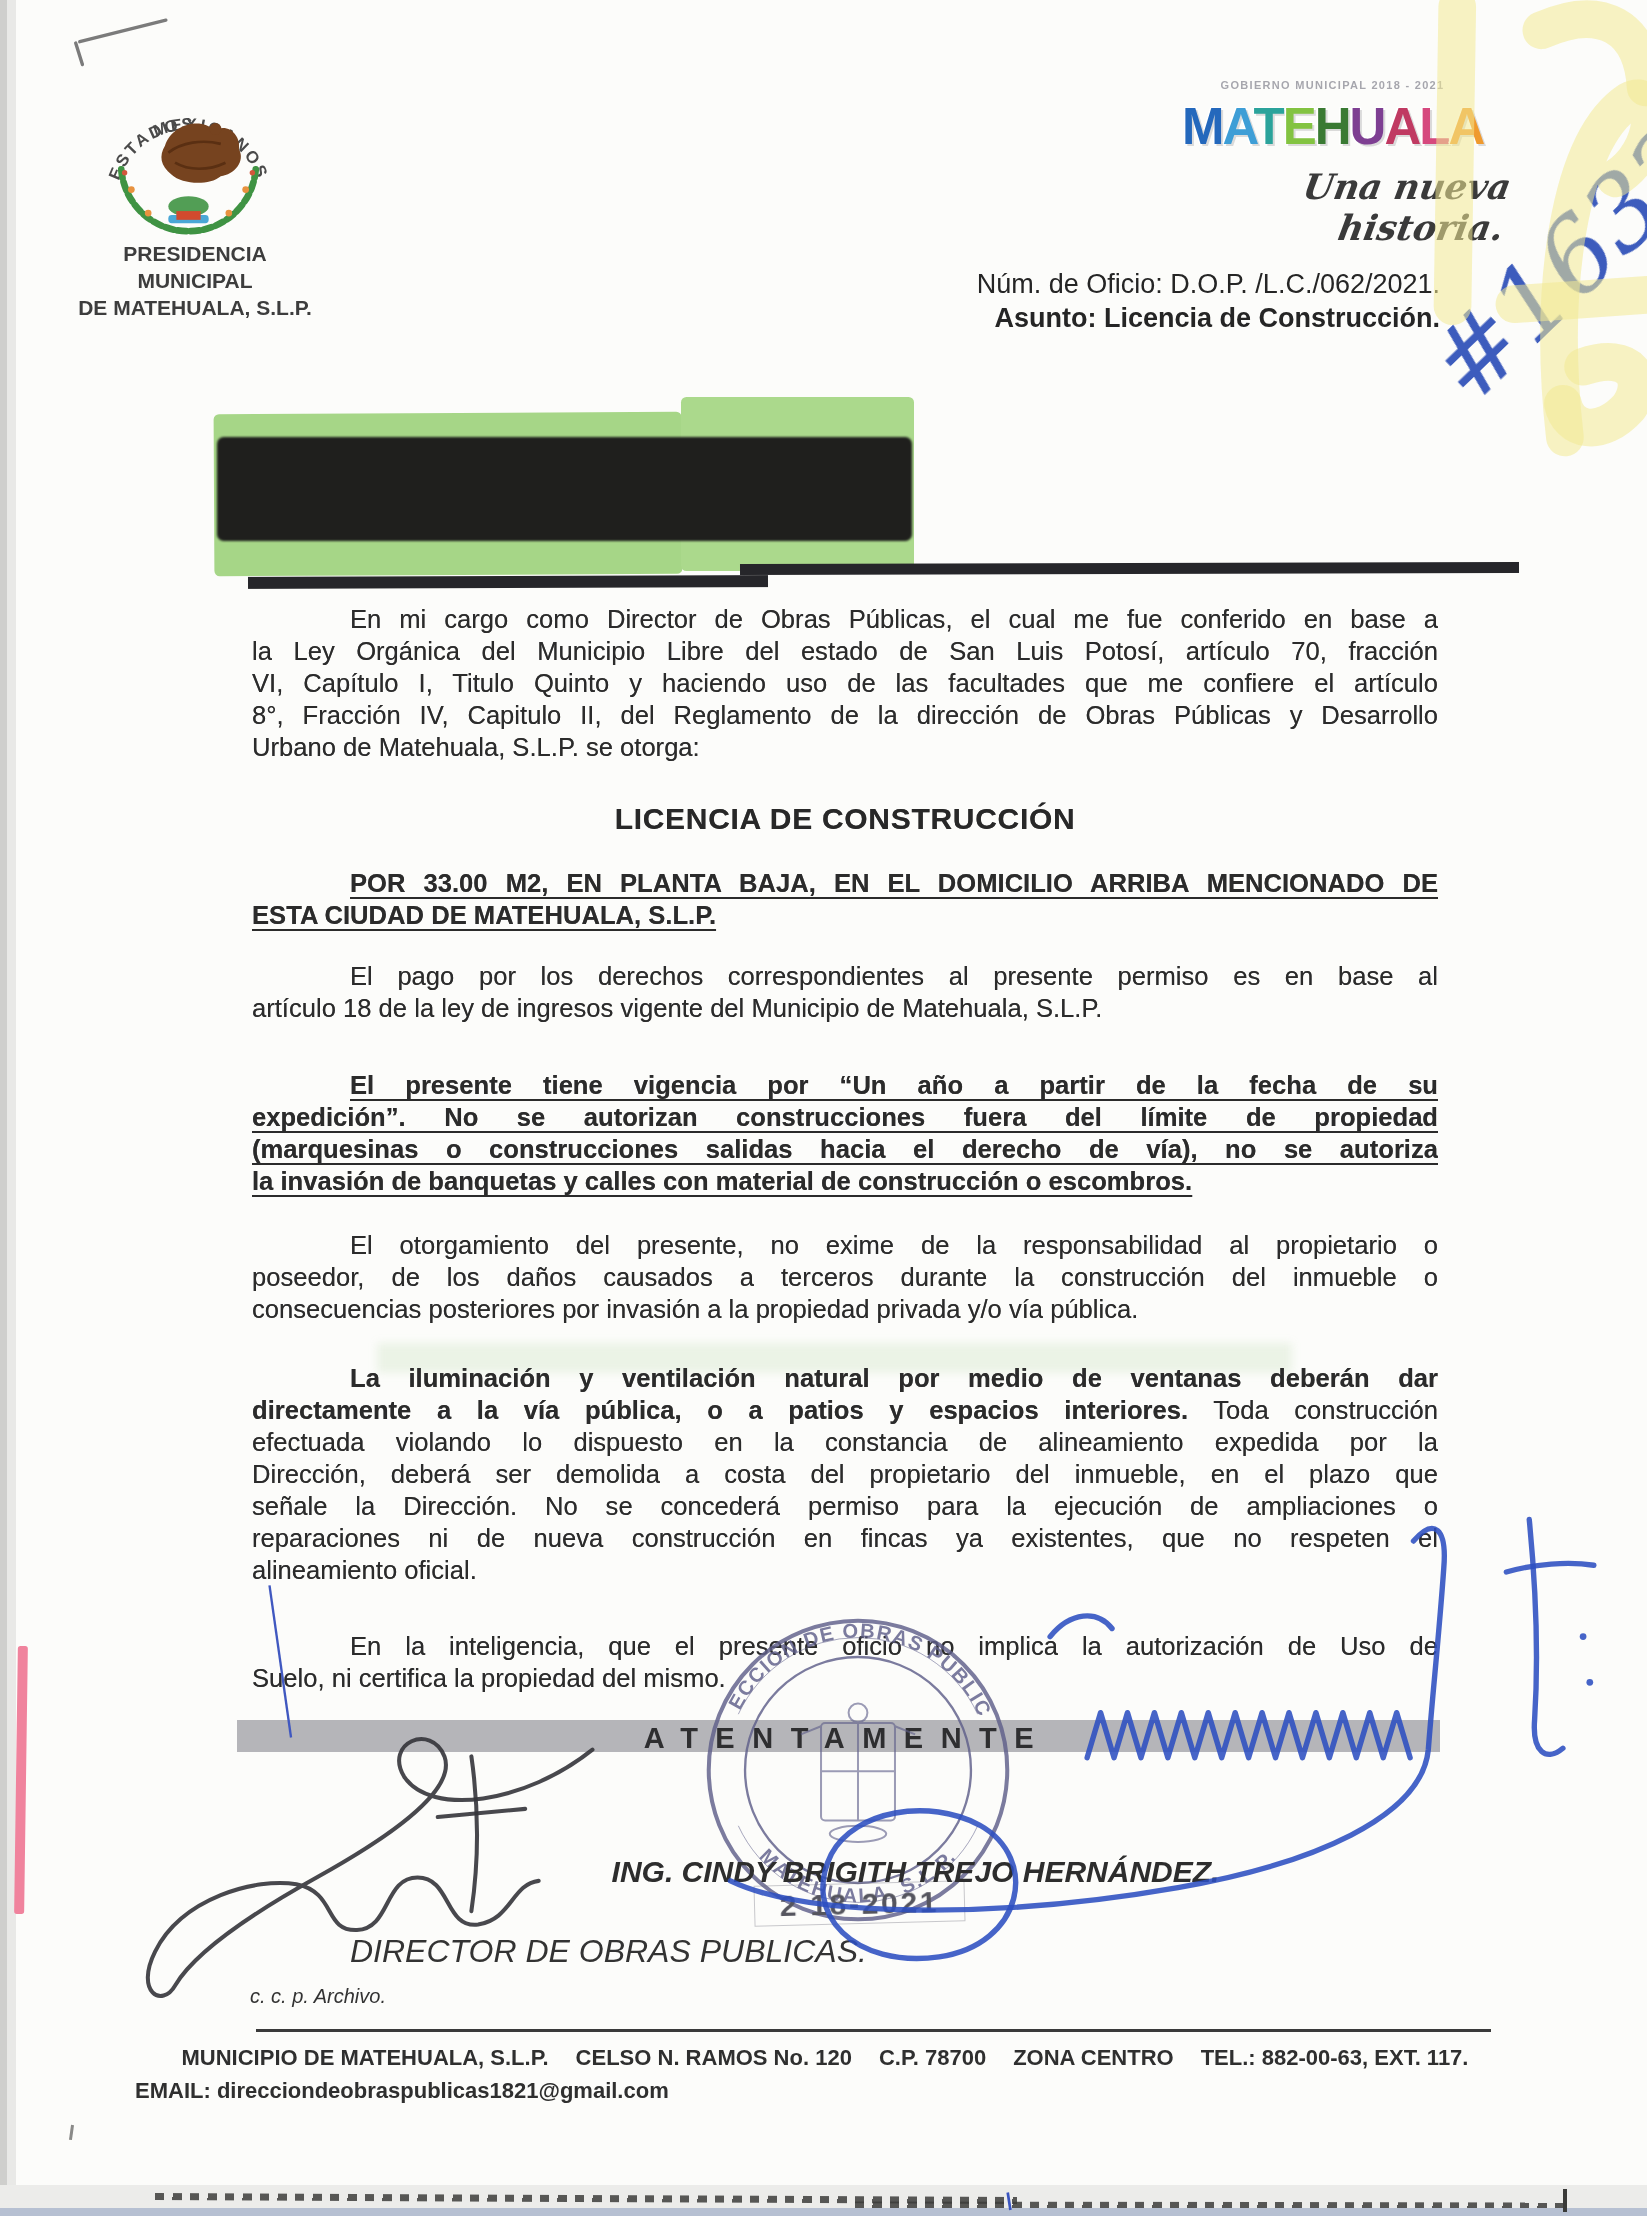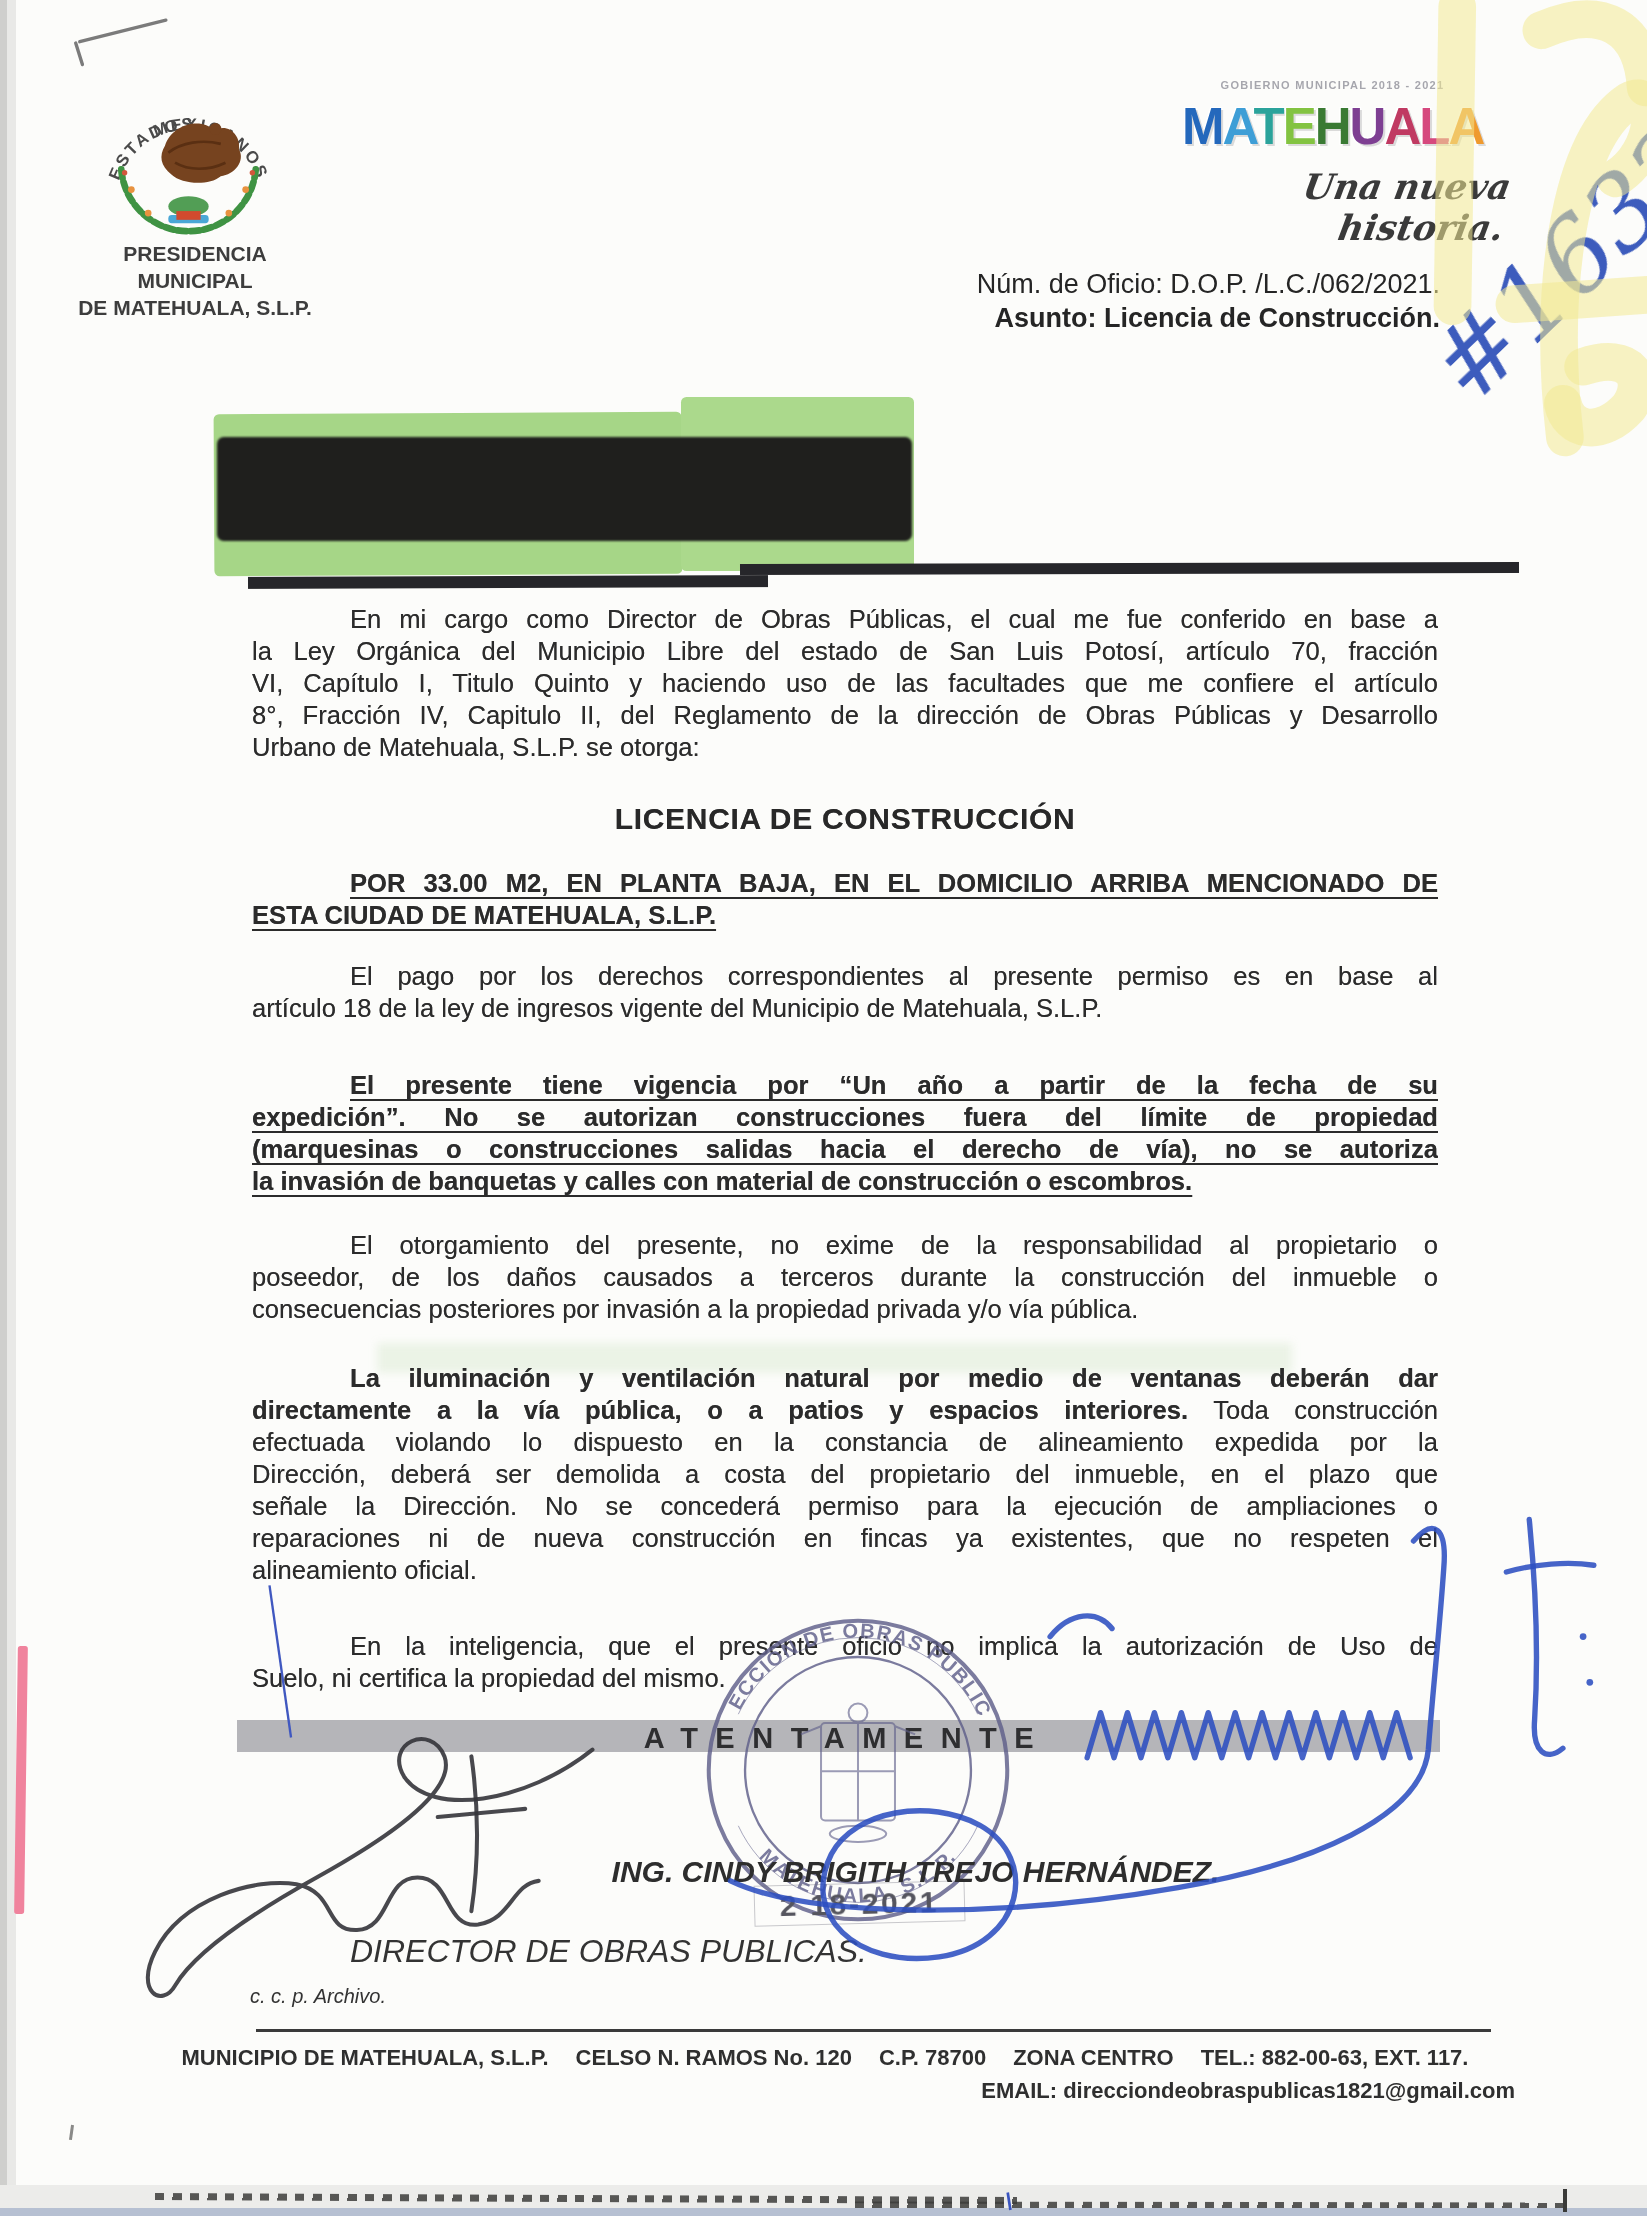--- a/index.html
+++ b/index.html
@@ -57,21 +57,21 @@
   .stamp-svg{left:700px;top:1612px;width:316px;height:316px;opacity:.82;filter:blur(0.3px);}
   .datestamp{left:754px;top:1883px;width:209px;height:39px;border:1.3px solid rgba(100,100,115,.35);color:#55555e;
              font-size:30px;font-weight:700;letter-spacing:2.7px;text-align:center;line-height:39px;transform:rotate(-1.5deg);filter:blur(0.3px);}
   .signer-name{left:350px;top:1855px;width:1131px;text-align:center;font-size:30px;font-weight:700;font-style:italic;color:#2d2d2d;}
   .signer-title{left:350px;top:1933px;width:1131px;font-size:32px;font-style:italic;color:#333;}
   .ccp{left:250px;top:1985px;font-size:20px;font-style:italic;color:#333;}
 
   
   .foot-rule{left:256px;top:2029px;width:1235px;height:3.4px;background:#3a3a3a;}
   .foot-line1{left:135px;top:2045px;width:1380px;display:flex;justify-content:center;gap:27px;font-size:22px;font-weight:700;color:#2f2f2f;white-space:nowrap;align-items:center;}
-  .foot-line2{left:135px;top:2078px;width:1380px;text-align:right;font-size:22px;font-weight:700;color:#2f2f2f;}
+  .foot-line2{left:135px;top:2078px;width:1380px;text-align:left;font-size:22px;font-weight:700;color:#2f2f2f;}
 
   .ink{left:0;top:0;width:1648px;height:2216px;pointer-events:none;}
 </style>
 </head>
 <body>
 
 <div class="page">
 
   <div class="abs edge-l1"></div>
   <div class="abs edge-l2"></div>

